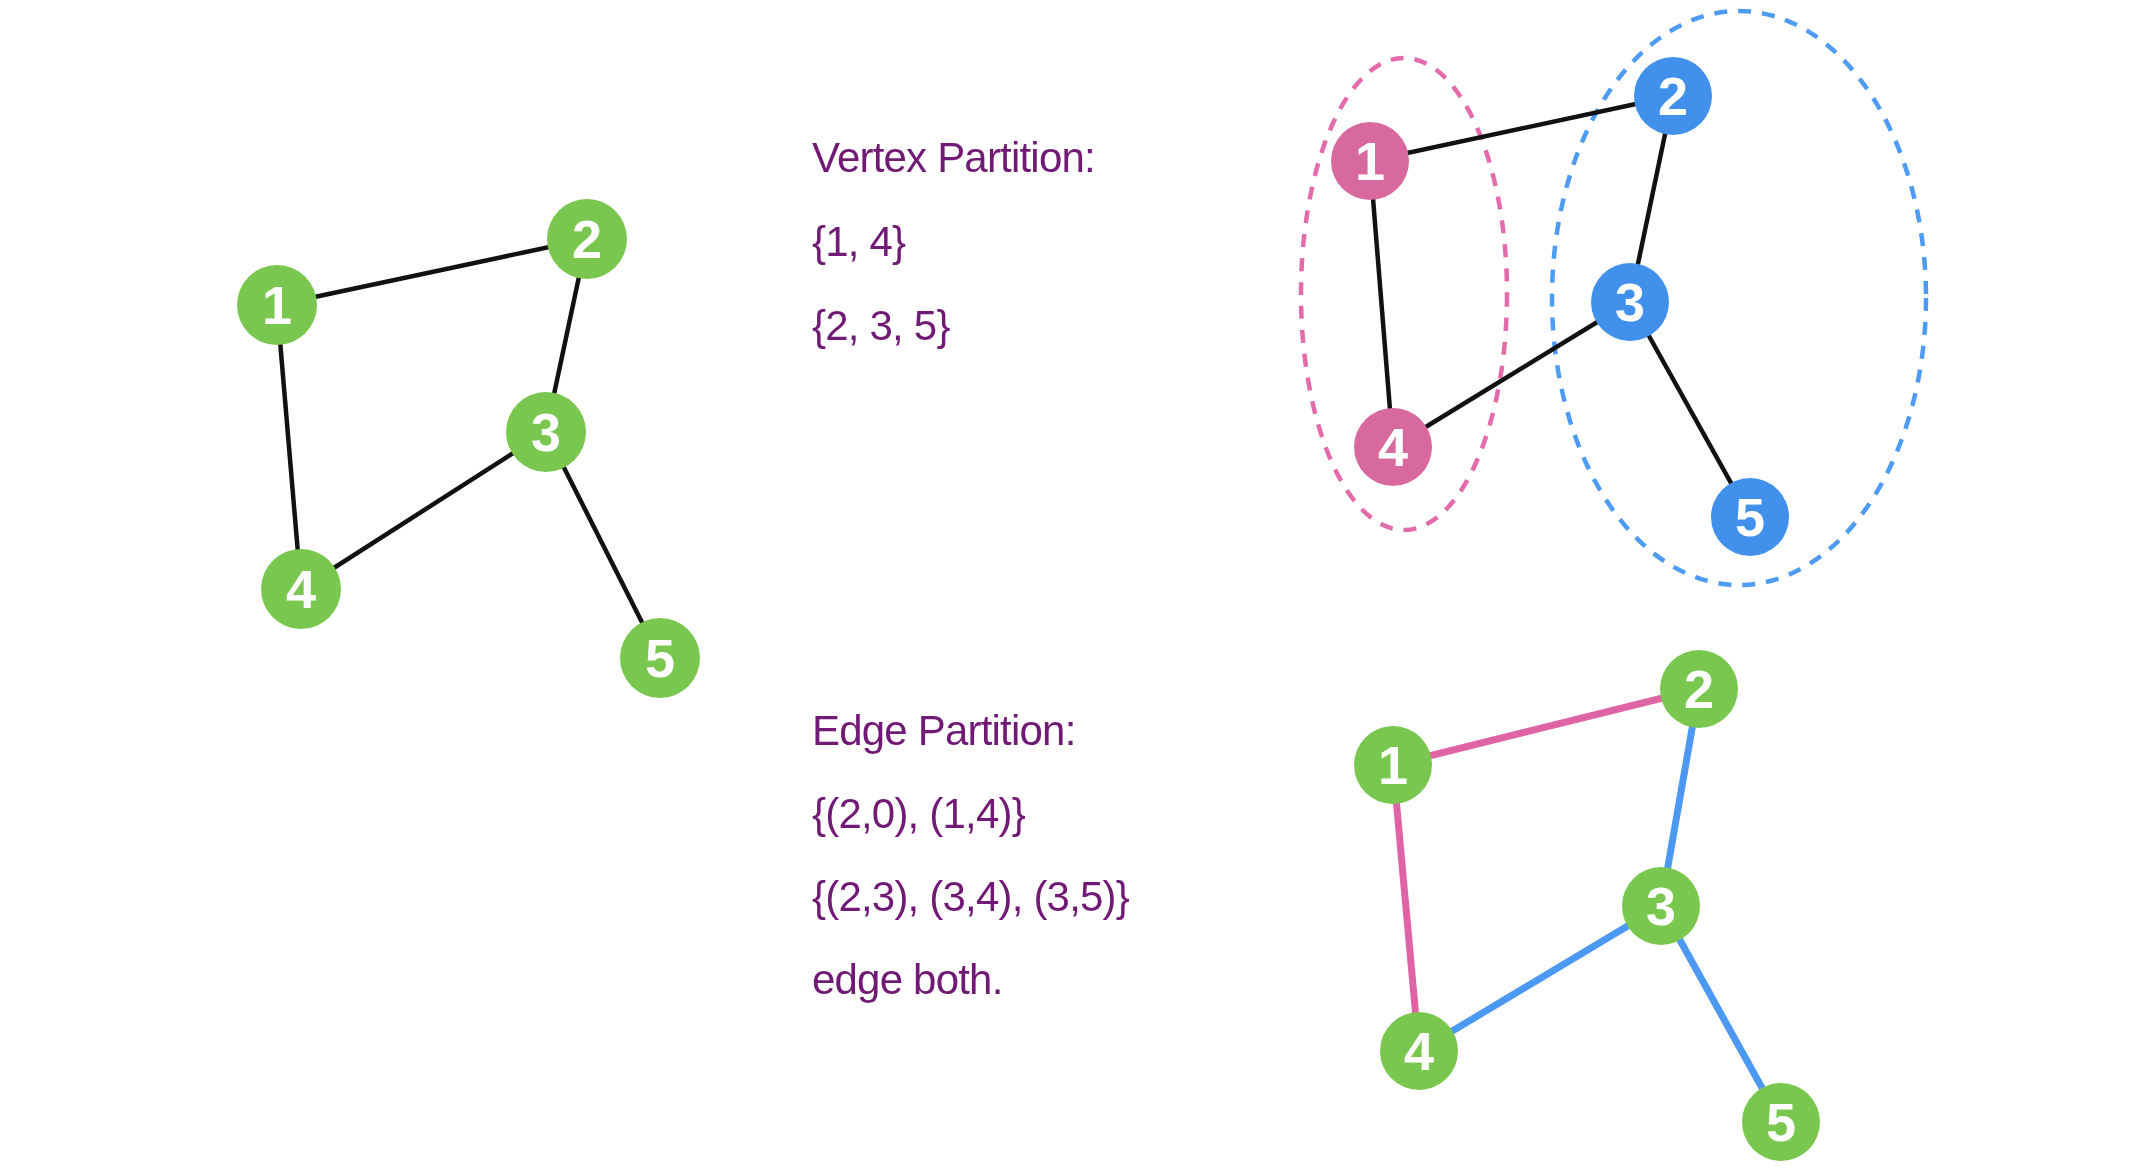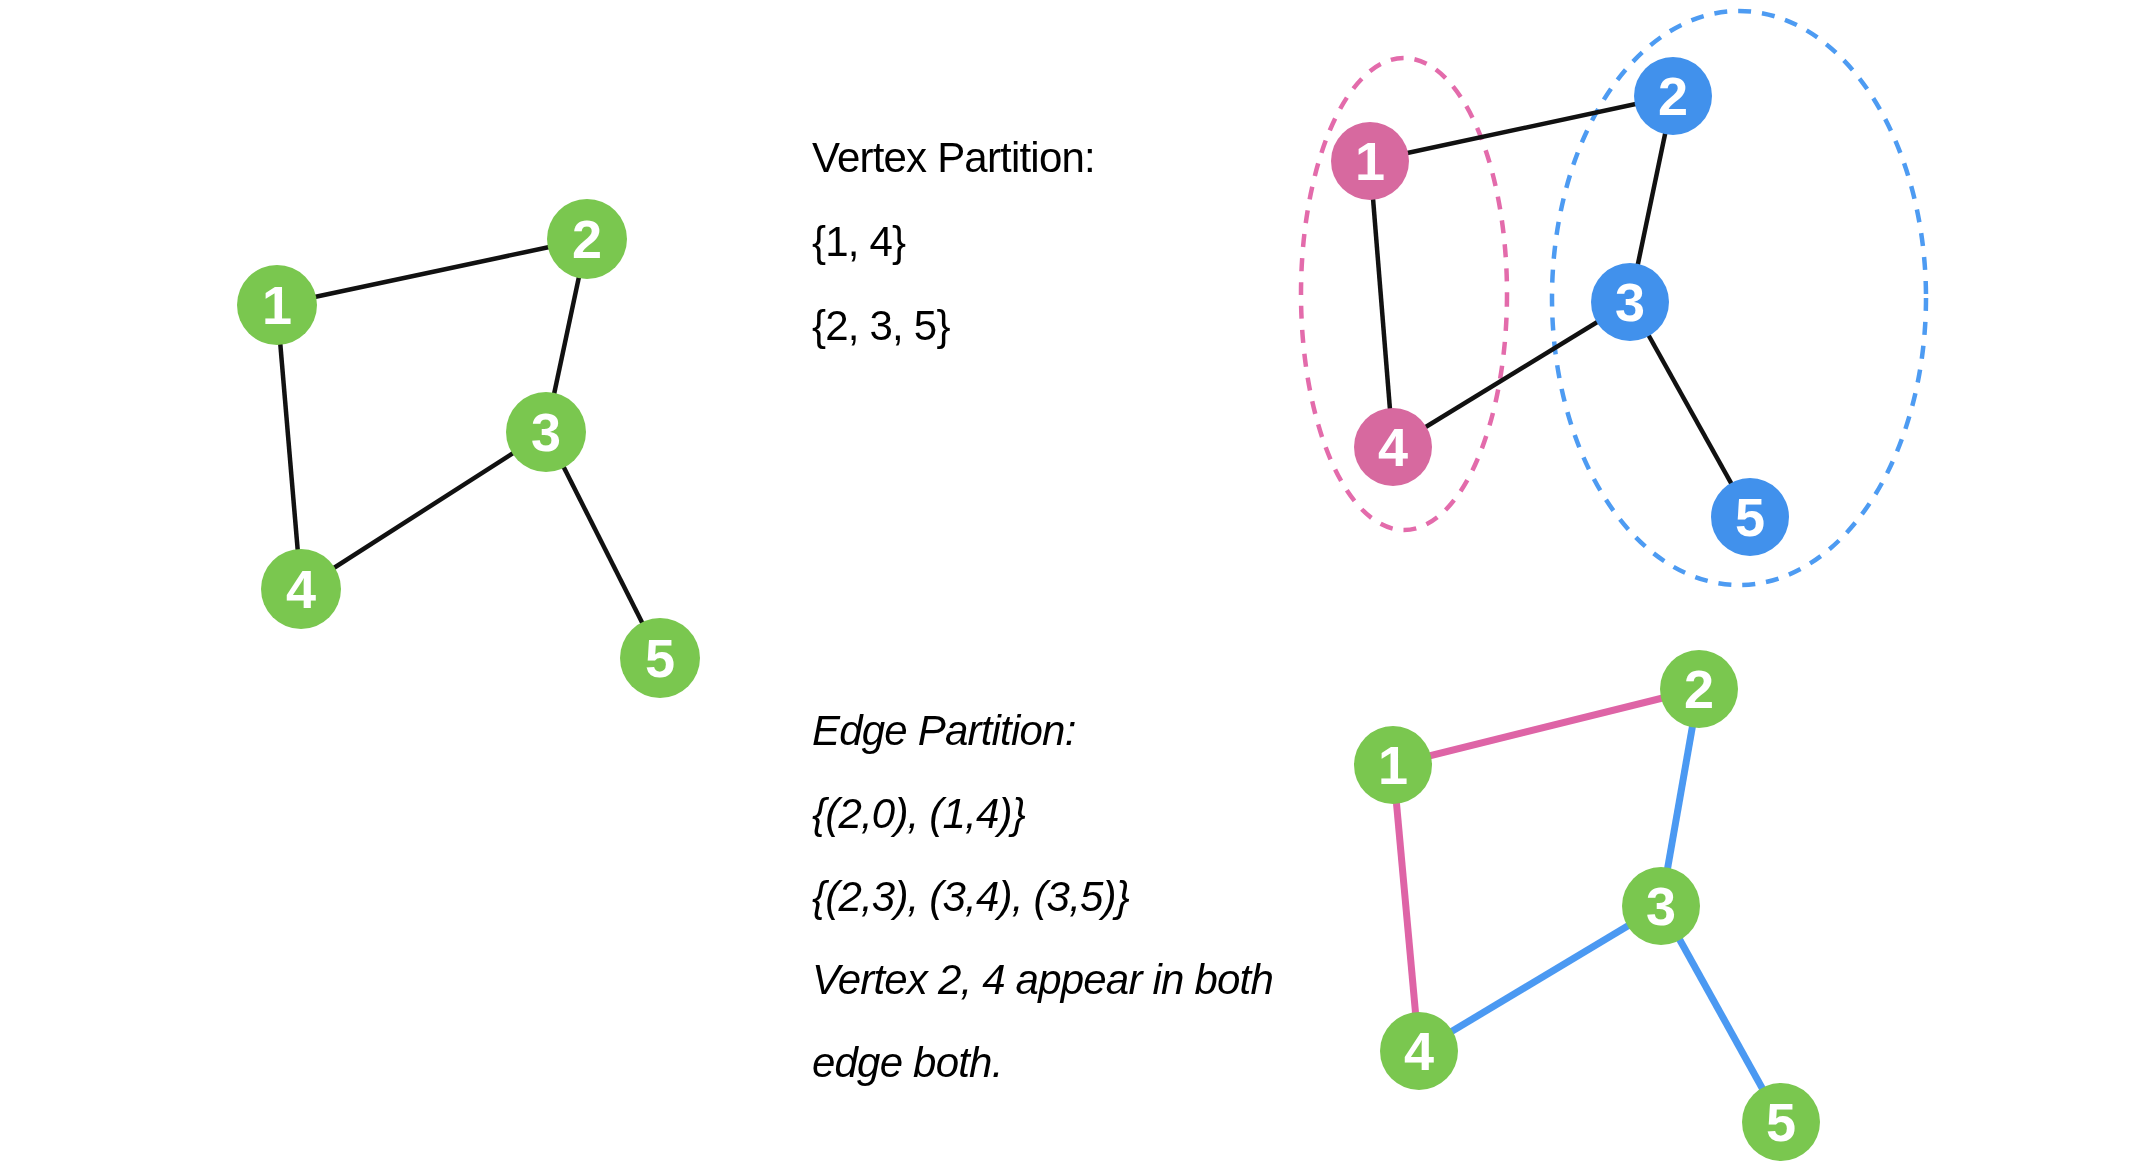--- a/index.html
+++ b/index.html
@@ -20,30 +20,30 @@
     width: 2146px;
     height: 1170px;
     background: #ffffff;
   }
   #diagram-svg {
     position: absolute;
     left: 0; top: 0;
   }
   .text-block {
     position: absolute;
-    color: #000000;
+    color: #701a75;
     font-size: 42px;
     letter-spacing: -0.8px;
     white-space: nowrap;
   }
   .text-block .text-line {
     display: block;
   }
   .vp-block { left: 812px; top: 116px; line-height: 84px; }
-  .ep-block { left: 812px; top: 689px; line-height: 83px; font-style: italic; }
+  .ep-block { left: 812px; top: 689px; line-height: 83px; }
 </style>
 </head>
 <body>
 
 <div class="canvas">
 
   <svg id="diagram-svg" width="2146" height="1170" viewBox="0 0 2146 1170">
       <ellipse cx="1404" cy="294" rx="103" ry="236" fill="none" stroke="#e36bab" stroke-width="4.5" stroke-dasharray="13 11"></ellipse>
       <ellipse cx="1739" cy="298" rx="187" ry="287" fill="none" stroke="#4d9bf2" stroke-width="4.5" stroke-dasharray="13 11"></ellipse>
       <g>
@@ -102,17 +102,16 @@
   <div class="text-block vp-block">
     <span class="text-line">Vertex Partition:</span>
     <span class="text-line">{1, 4}</span>
     <span class="text-line">{2, 3, 5}</span>
   </div>
 
   <div class="text-block ep-block">
     <span class="text-line">Edge Partition:</span>
     <span class="text-line">{(2,0), (1,4)}</span>
     <span class="text-line">{(2,3), (3,4), (3,5)}</span>
-    <span class="text-line">Vertex 2, 4 appear in both</span>
     <span class="text-line">edge both.</span>
   </div>
 
 </div>
 
 </body></html>

